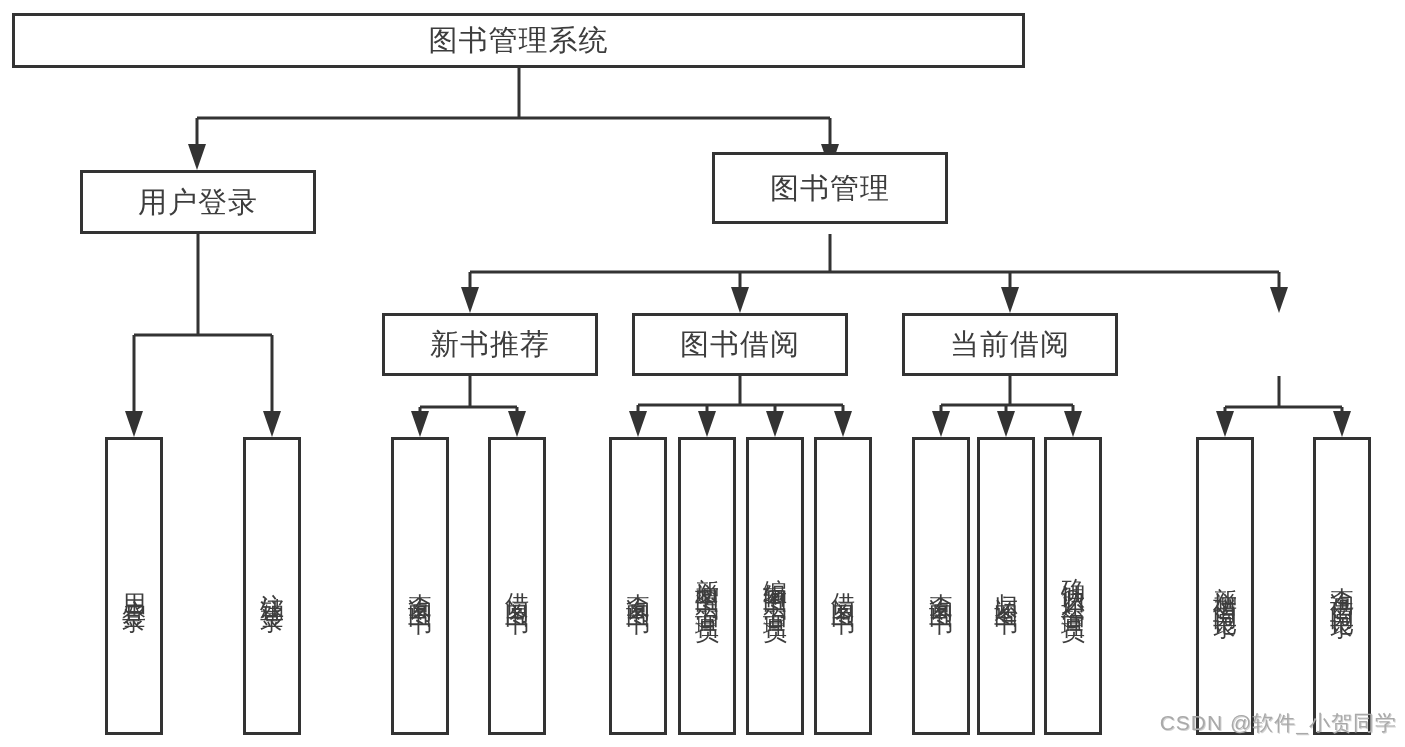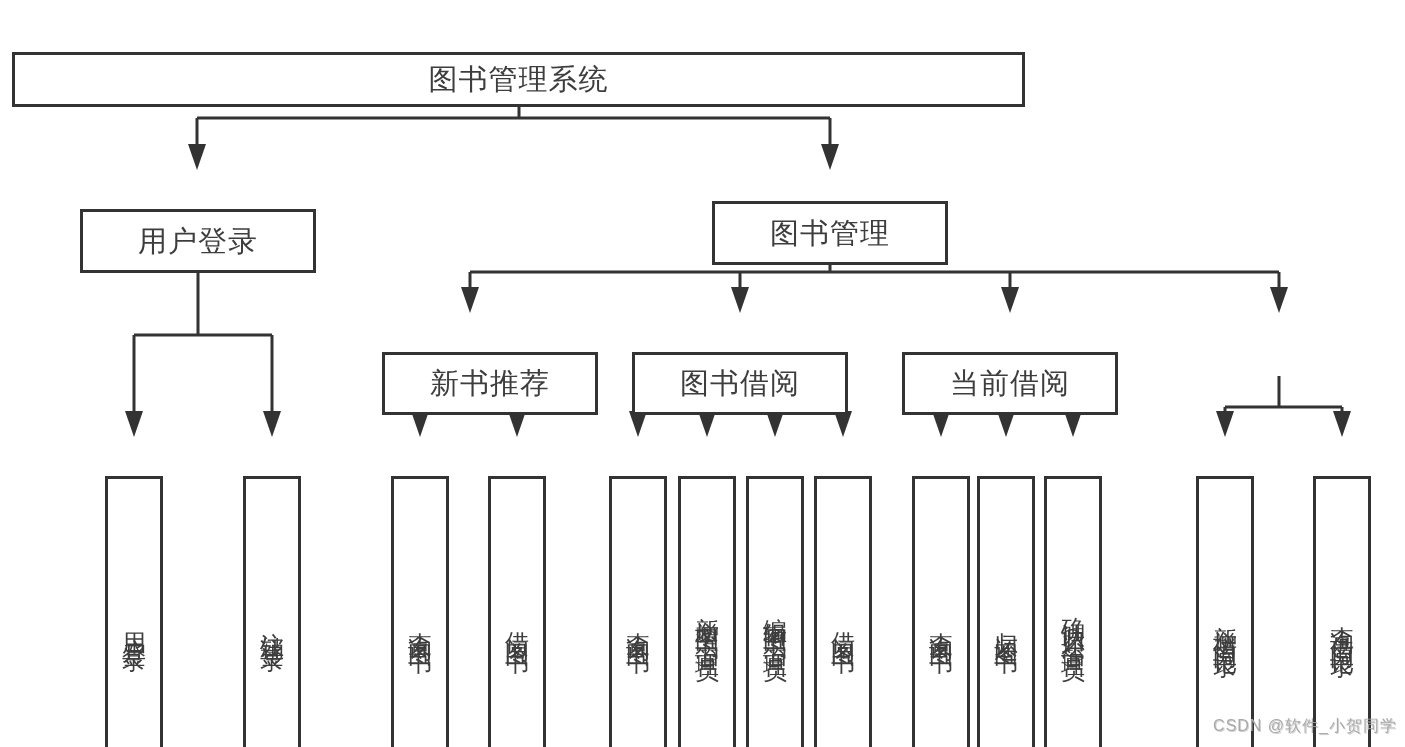--- a/index.html
+++ b/index.html
@@ -23,21 +23,20 @@
   .connector-layer path{stroke:var(--line);stroke-width:3;fill:none;}
   .connector-layer line{stroke:var(--line);stroke-width:3;}
   .connector-layer polygon{fill:var(--line);stroke:none;}
   .node{
     position:absolute;
     box-sizing:border-box;
     border:3px solid var(--line);
     background:var(--background);
     color:var(--text);
     display:flex;align-items:center;justify-content:center;
-    margin-top:39px;
   }
   .hbox{
     font-size:29px;
     font-weight:500;
     letter-spacing:1px;
     line-height:1;
   }
   .vbox{
     font-size:24px;
     font-weight:500;
@@ -45,21 +44,21 @@
   }
   .vbox .vtext{
     writing-mode:vertical-rl;
     text-orientation:mixed;
     letter-spacing:6px;
     white-space:nowrap;
   }
   .watermark{
     position:absolute;
     right:8px;bottom:10px;
-    font-size:16px;
+    font-size:21px;
     color:var(--watermark);
     letter-spacing:1px;
     text-shadow:1px 1px 0 rgba(80,80,80,0.25);
     z-index:5;
     white-space:nowrap;
   }
 </style>
 </head>
 <body>
 
@@ -130,21 +129,21 @@
       <line x1="1225" y1="407" x2="1225" y2="413"></line>
       <polygon points="1216,411 1234,411 1225,437"></polygon>
       <line x1="1342" y1="407" x2="1342" y2="413"></line>
       <polygon points="1333,411 1351,411 1342,437"></polygon>
     </g>
   </svg>
 
   <div class="node hbox" style="left:12px;top:13px;width:1013px;height:55px">图书管理系统</div>
 
   <div class="node hbox" style="left:80px;top:170px;width:236px;height:64px">用户登录</div>
-  <div class="node hbox" style="left:712px;top:162px;width:236px;height:64px">图书管理</div>
+  <div class="node hbox" style="left:712px;top:152px;width:236px;height:72px">图书管理</div>
 
   <div class="node hbox" style="left:382px;top:313px;width:216px;height:63px">新书推荐</div>
   <div class="node hbox" style="left:902px;top:313px;width:216px;height:63px">当前借阅</div>
   <div class="node hbox" style="left:632px;top:313px;width:216px;height:63px">图书借阅</div>
 
   <div class="node vbox" style="left:105px;top:437px;width:58px;height:298px">
     <span class="vtext">用户登录</span>
   </div>
   <div class="node vbox" style="left:243px;top:437px;width:58px;height:298px">
     <span class="vtext">注销登录</span>

